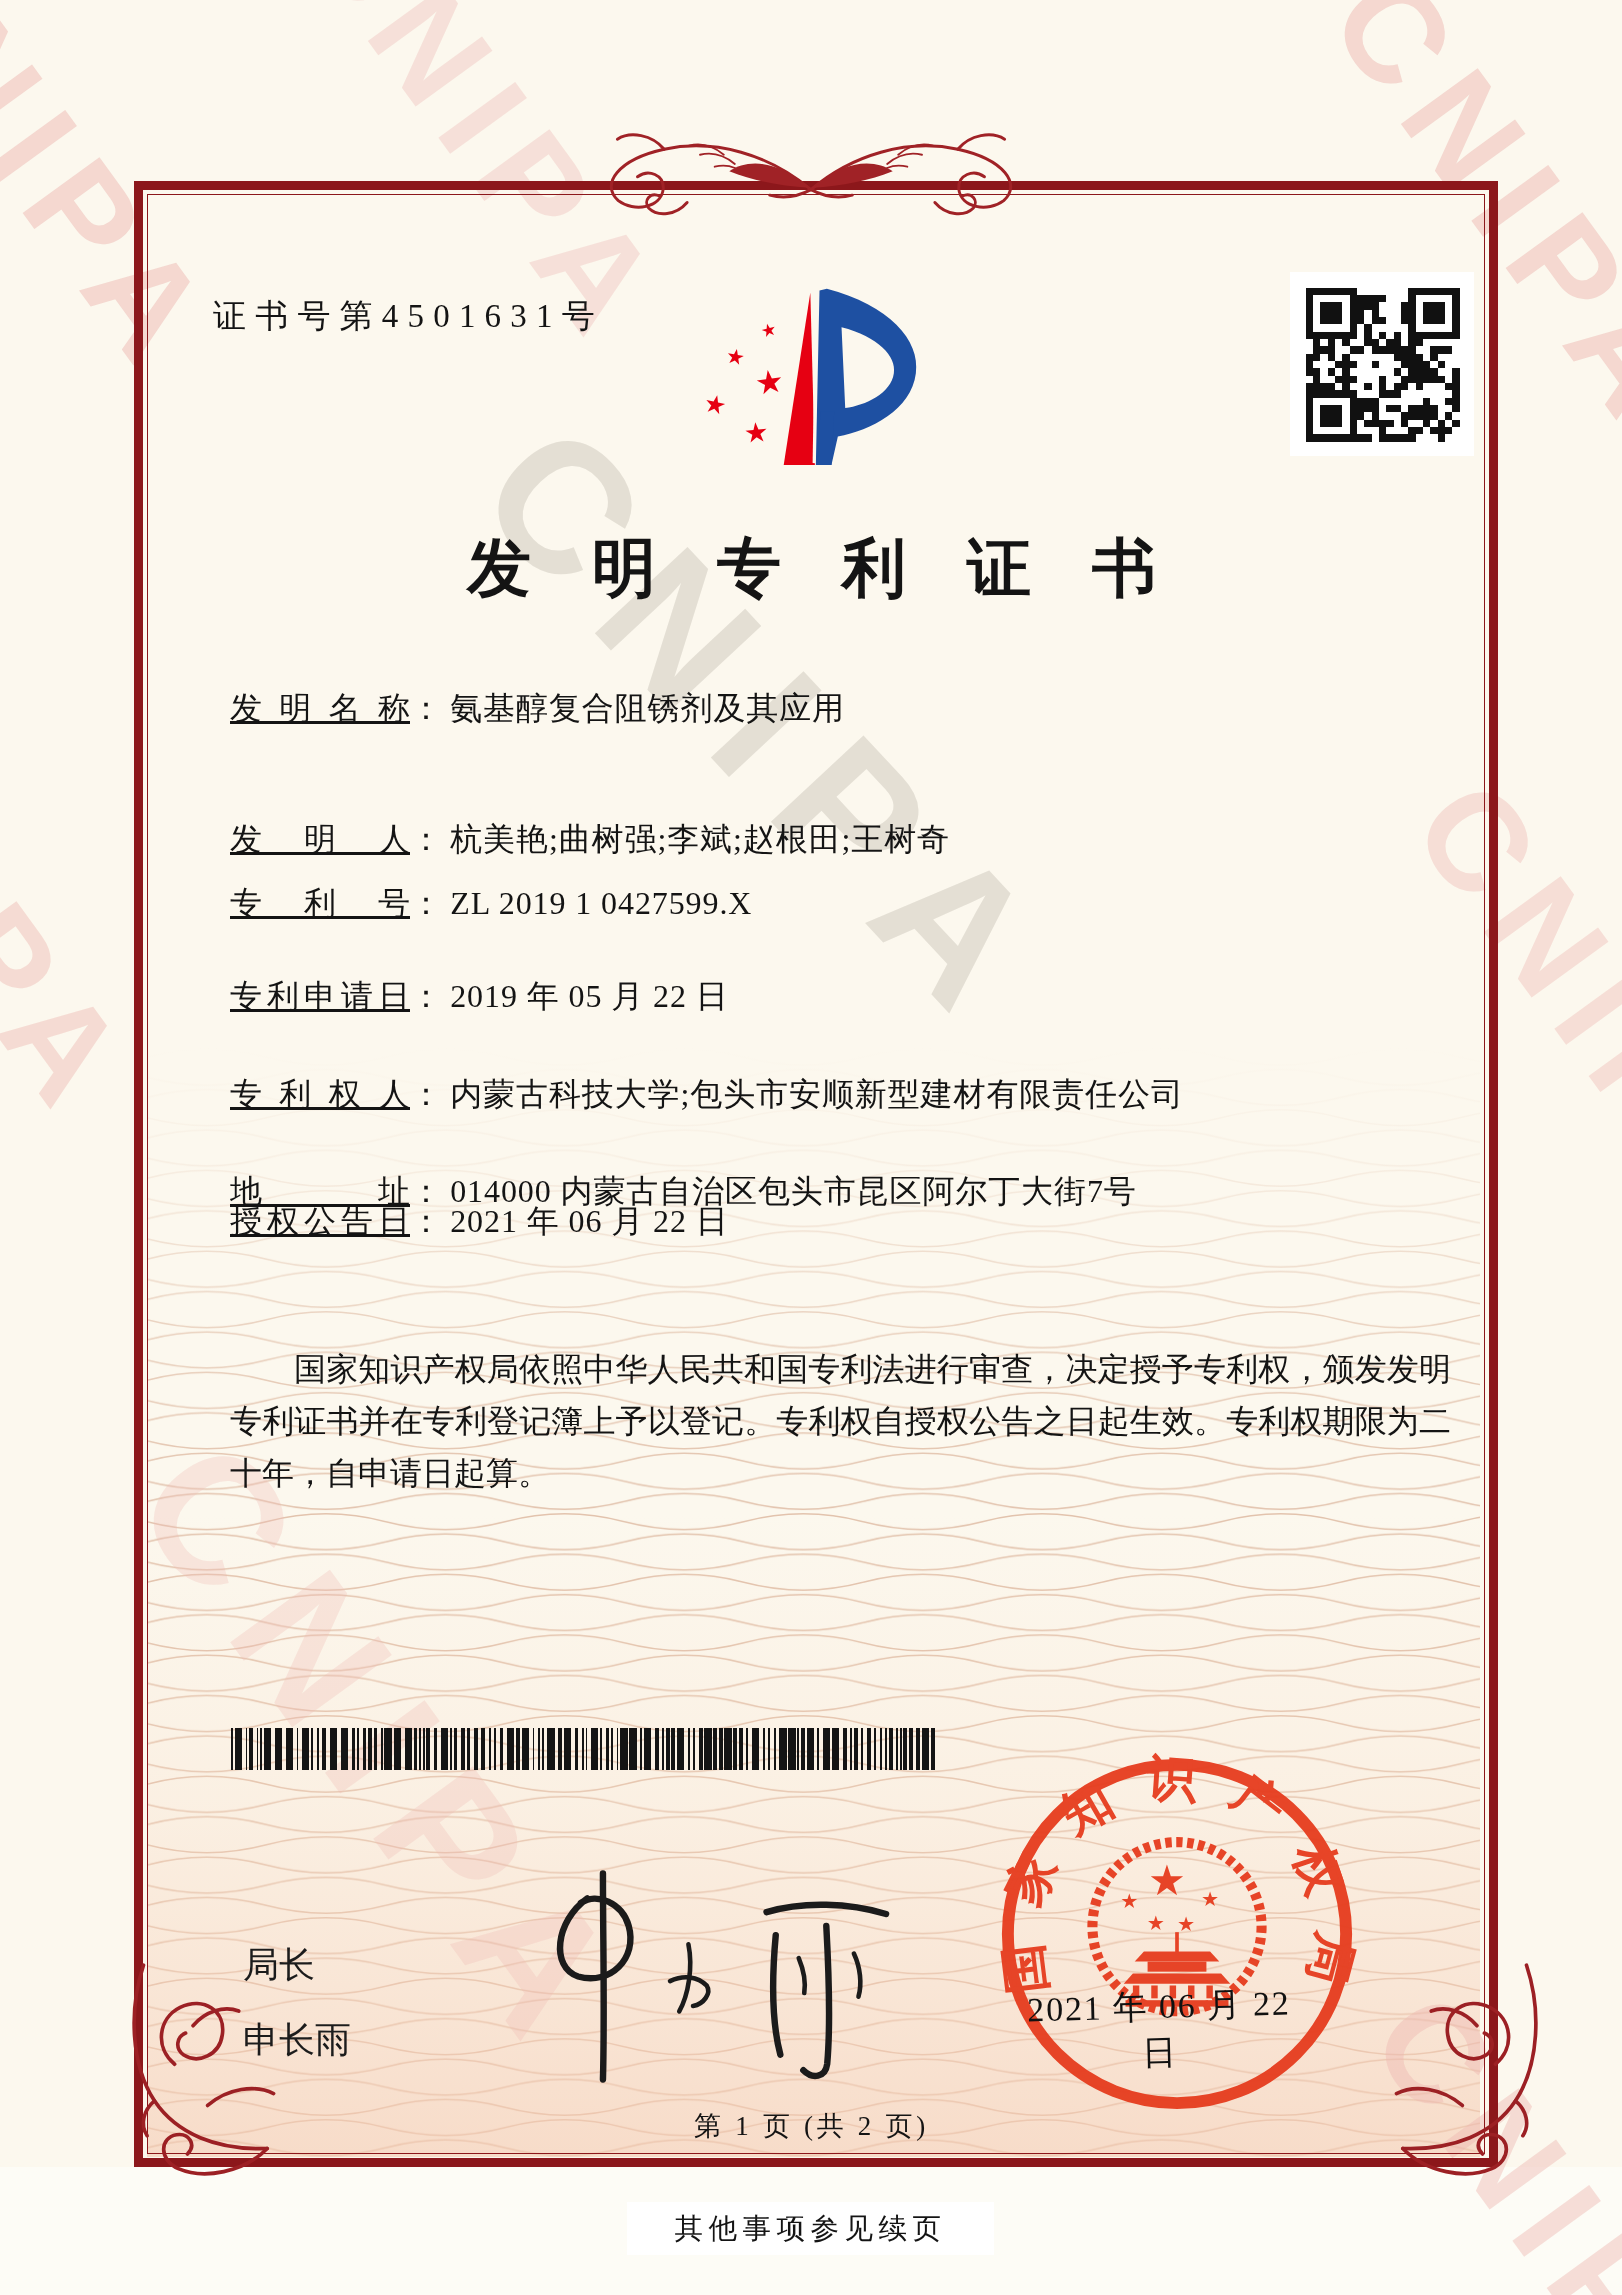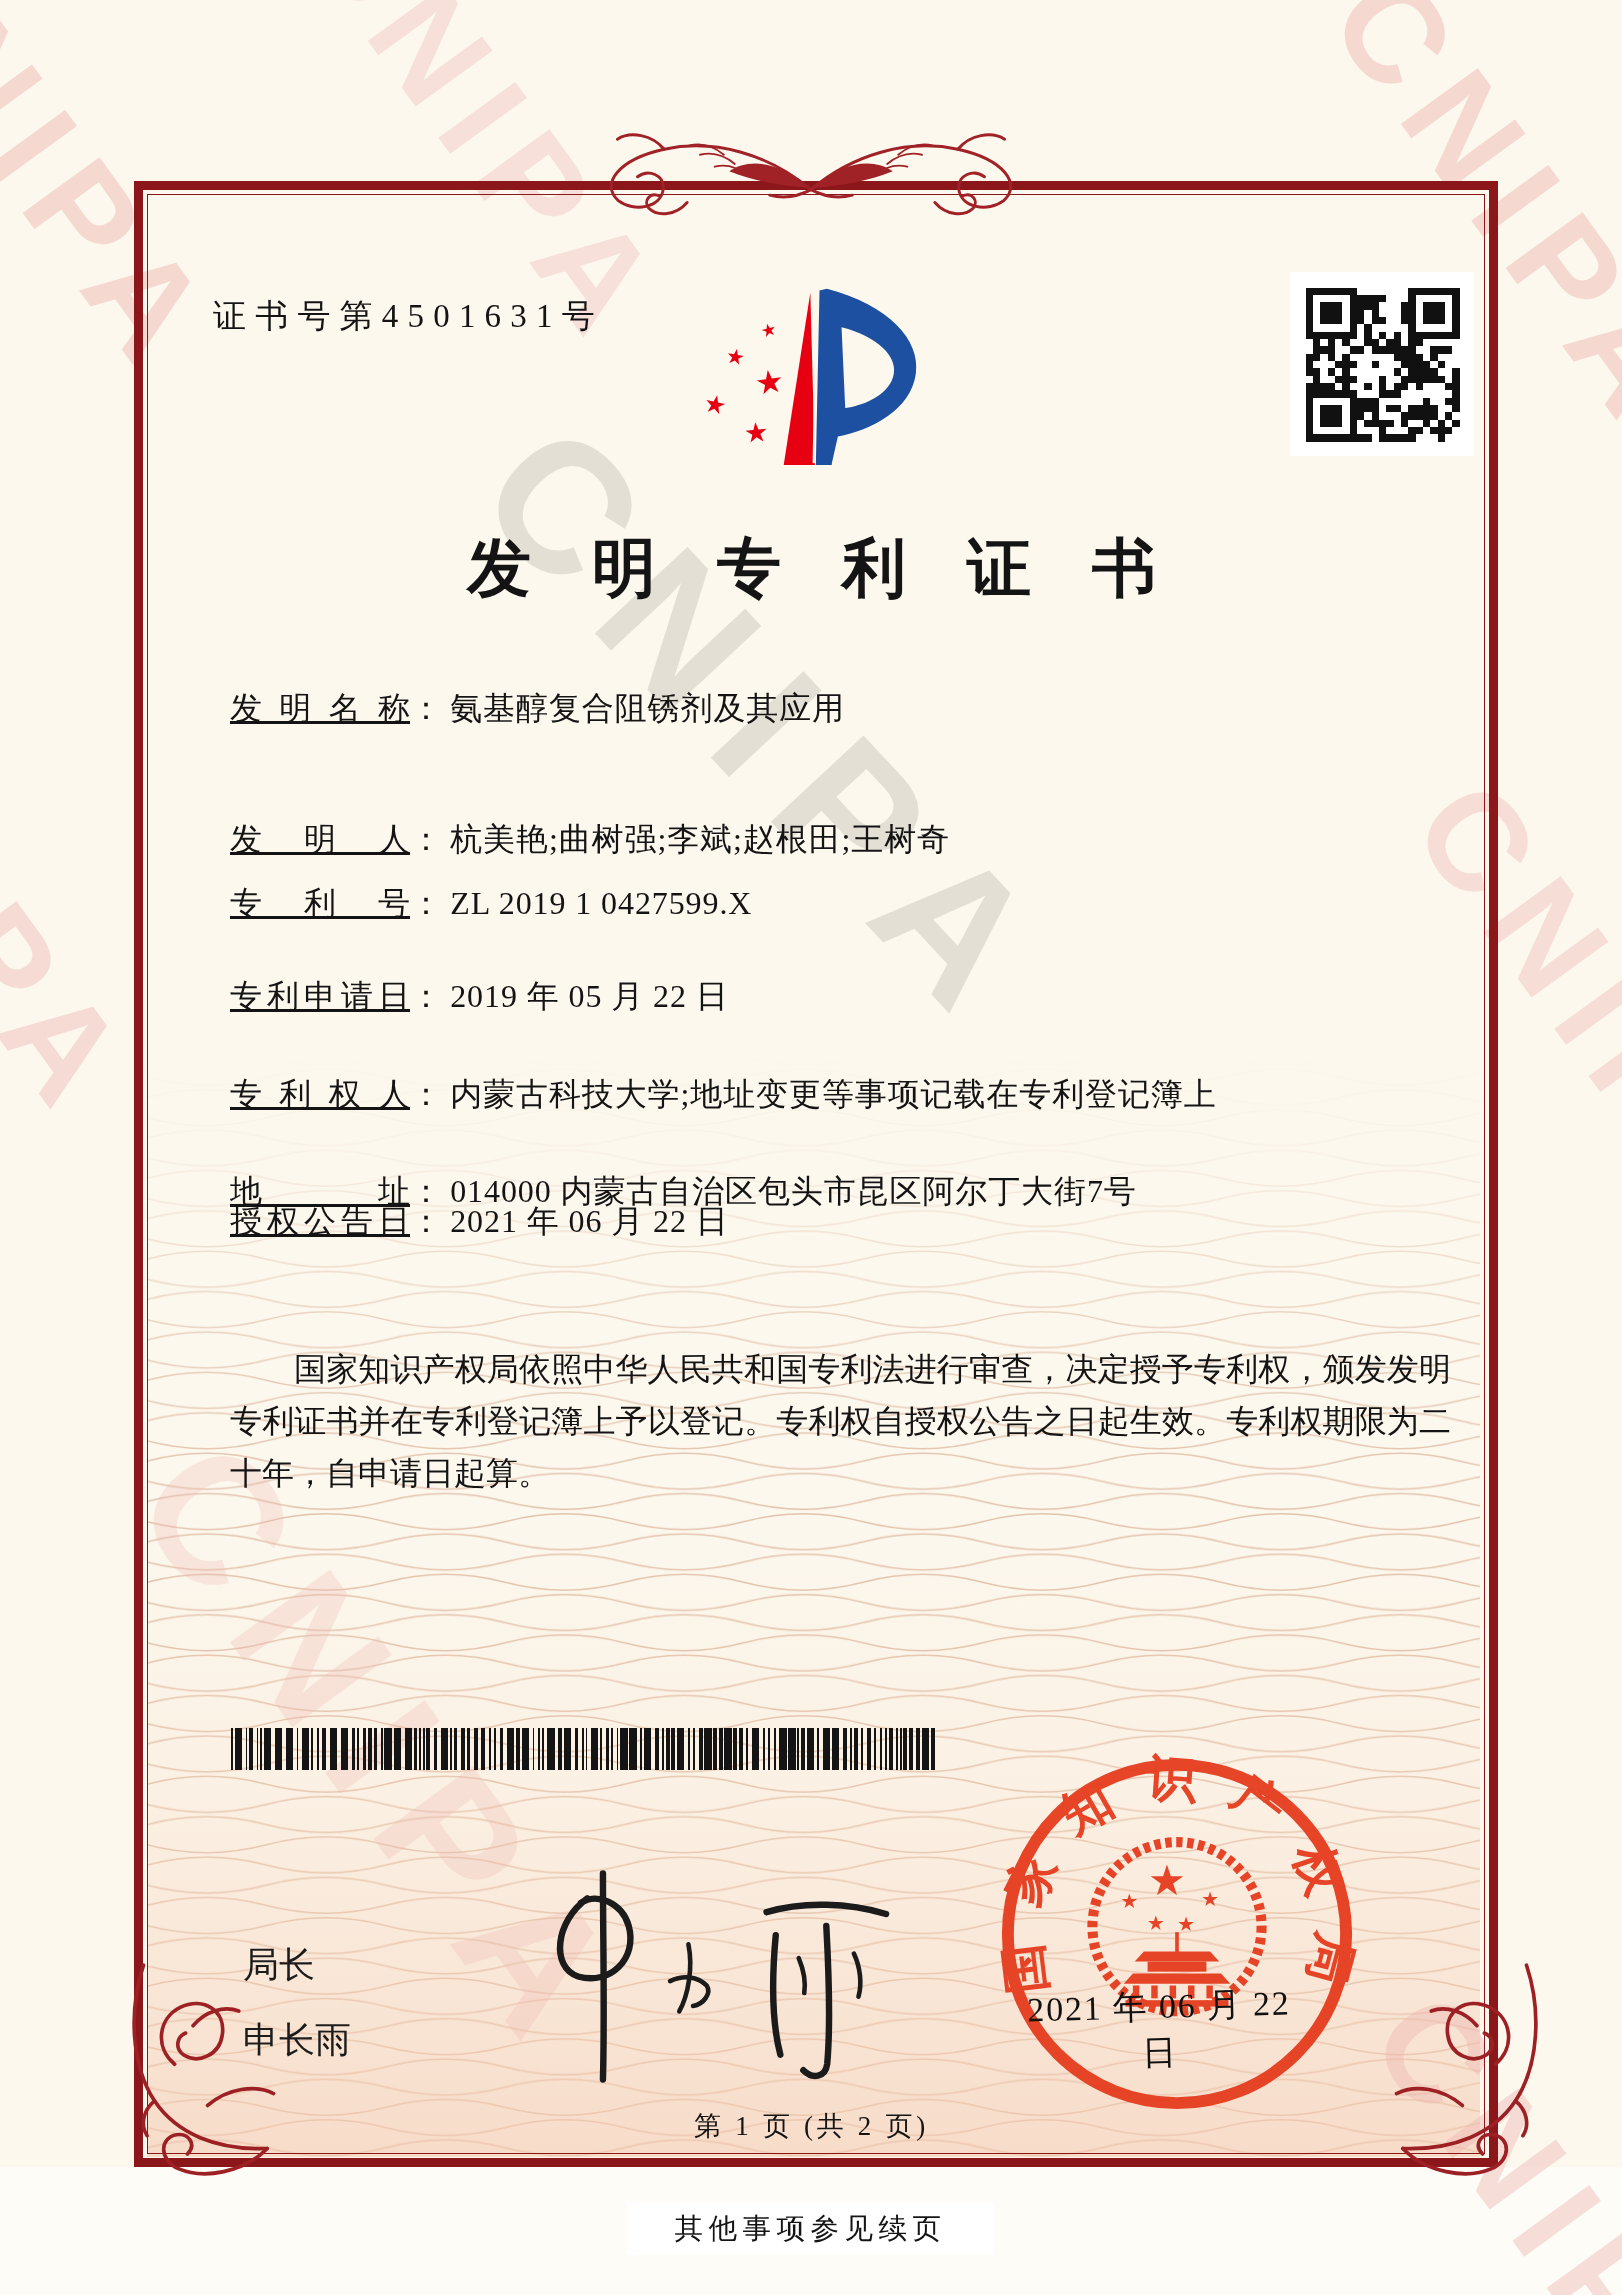--- a/index.html
+++ b/index.html
@@ -595,21 +595,21 @@
 <div class="abs frow" style="top:818px;">
   <span class="lbl">发明人</span><span class="colon">：</span><span class="val">杭美艳;曲树强;李斌;赵根田;王树奇</span>
 </div>
 <div class="abs frow" style="top:882px;">
   <span class="lbl">专利号</span><span class="colon">：</span><span class="val">ZL 2019 1 0427599.X</span>
 </div>
 <div class="abs frow" style="top:975px;">
   <span class="lbl">专利申请日</span><span class="colon">：</span><span class="val">2019 年 05 月 22 日</span>
 </div>
 <div class="abs frow" style="top:1073px;">
-  <span class="lbl">专利权人</span><span class="colon">：</span><span class="val">内蒙古科技大学;地址变更等事项记载在专利登记簿上</span>
+  <span class="lbl">专利权人</span><span class="colon">：</span><span class="val">内蒙古科技大学;包头市安顺新型建材有限责任公司</span>
 </div>
 <div class="abs frow" style="top:1170px;">
   <span class="lbl">地址</span><span class="colon">：</span><span class="val">014000  内蒙古自治区包头市昆区阿尔丁大街7号</span>
 </div>
 <div class="abs frow" style="top:1200px;width:1221px;">
   <span class="lbl">授权公告日</span><span class="colon">：</span><span class="val">2021 年 06 月 22 日</span>
 </div>
 
 <div class="abs paras">
   <p>国家知识产权局依照中华人民共和国专利法进行审查，决定授予专利权，颁发发明专利证书并在专利登记簿上予以登记。专利权自授权公告之日起生效。专利权期限为二十年，自申请日起算。</p>

